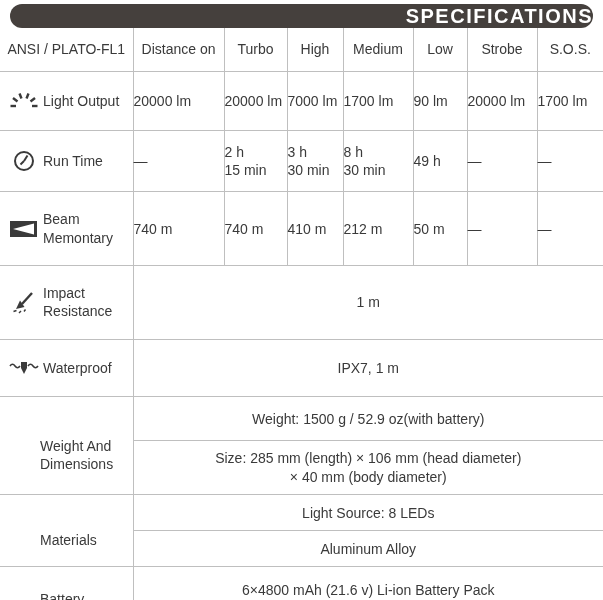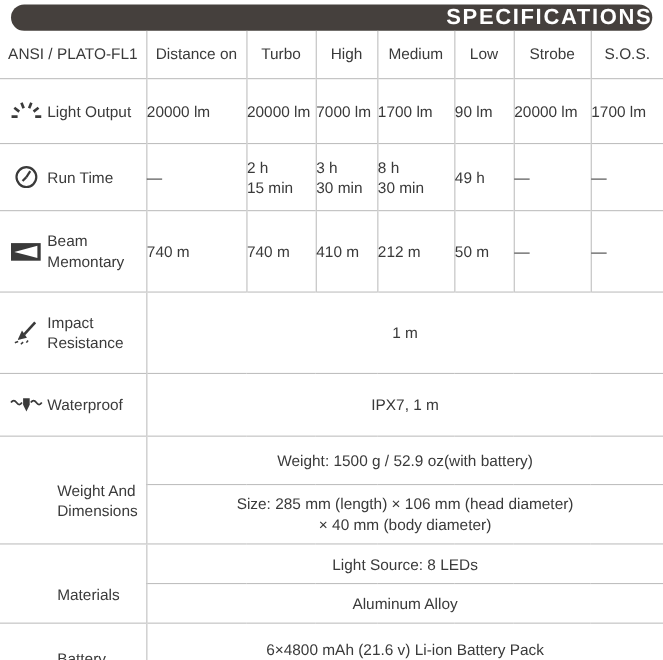--- a/index.html
+++ b/index.html
@@ -23,21 +23,21 @@
   }
   .spec-table tr:not(.r-head) > *{border-top:1px solid #bfbfbf;}
   .spec-table tr.last > *{border-bottom:1px solid #bfbfbf;}
   .vsep{border-right:1px solid #bfbfbf;margin-top:28px;}
   .hcell{text-align:center;}
   .val{text-align:left;}
   .label{text-align:left;}
   .lrow{display:flex;align-items:center;padding-left:5px;}
   .icon{flex:0 0 38px;width:38px;display:flex;justify-content:center;align-items:center;}
   .icon svg{display:block;}
-  .label.noicon{padding-left:52px;}
+  .label.noicon{padding-left:40px;}
   .sval{text-align:center;padding-left:13px;padding-right:8px;}
   .r-head{height:43px}
   .r-lo{height:36px}
   .r-rt{height:43px}
   .r-bd{height:46px}
   .r-ir{height:48px}
   .r-wp{height:42px}
   .r-w1{height:44px}
   .r-w2{height:54px}
   .r-m1{height:36px}

